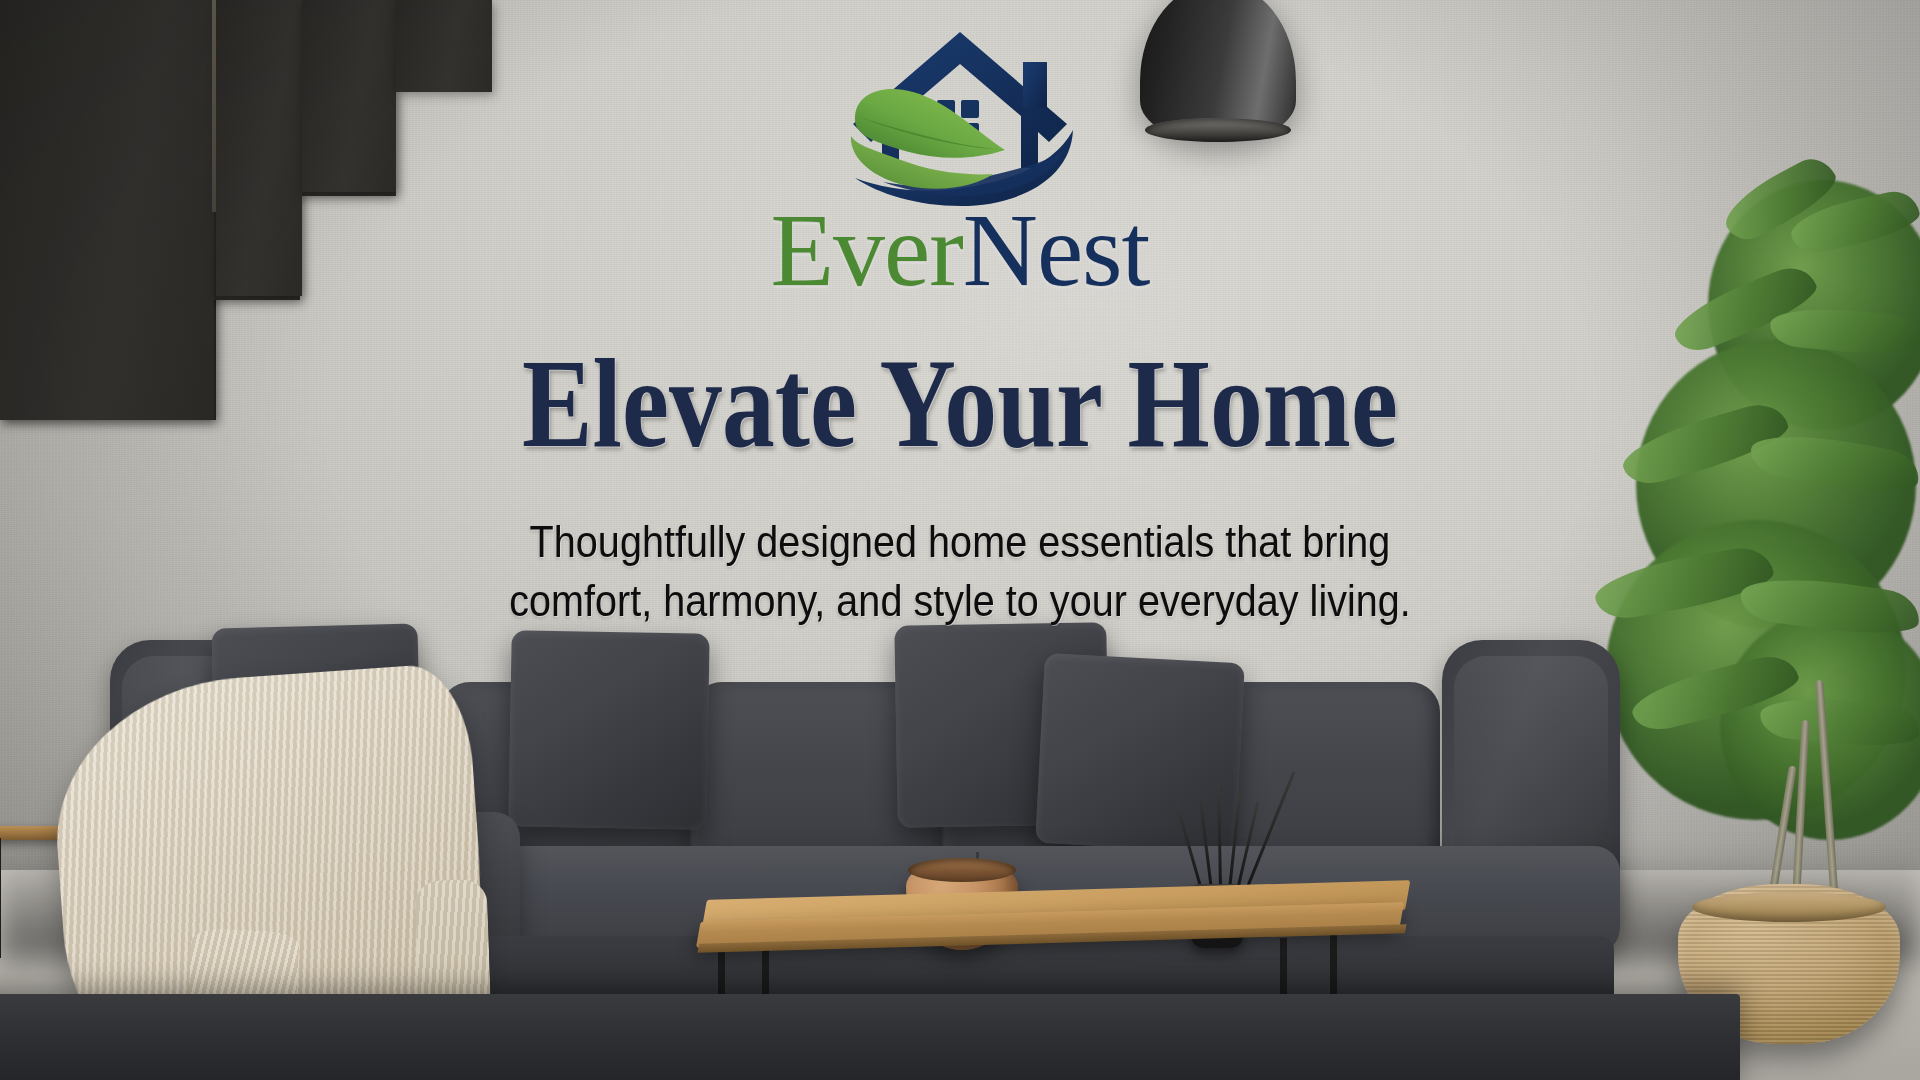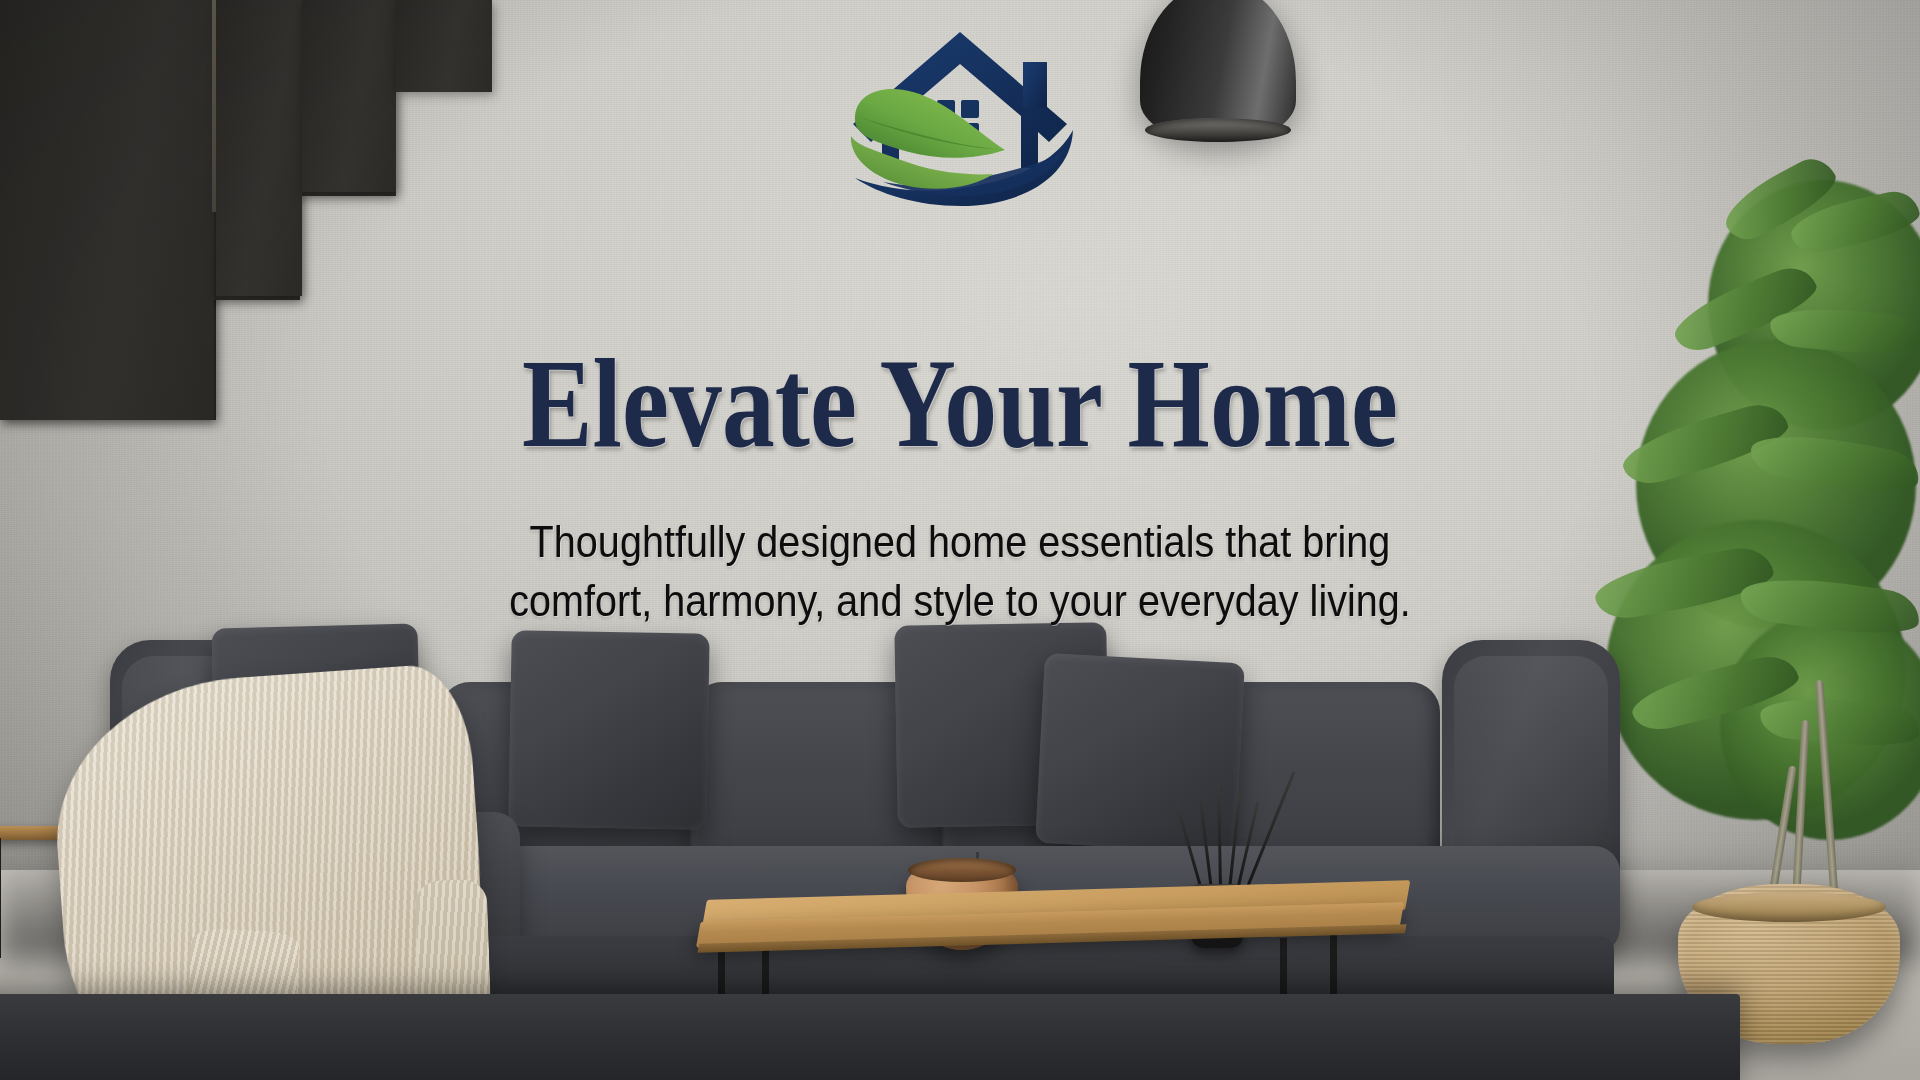--- a/index.html
+++ b/index.html
@@ -445,20 +445,23 @@
         <path d="M230 130 C218 160 176 178 128 178 C100 178 70 172 48 164 C80 170 114 168 146 160 C186 150 216 144 230 130 Z" fill="#16305e" opacity=".92"></path>
 
         <path d="M20 98 C22 74 50 66 78 74 C114 84 142 114 170 132 C140 142 104 142 74 134 C40 124 18 118 20 98 Z" fill="url(#gLeaf)"></path>
 
         <path d="M16 118 C14 142 44 166 86 170 C118 173 144 166 158 156 C126 158 92 152 66 142 C40 132 22 128 16 118 Z" fill="url(#gLeaf2)"></path>
 
         <path d="M26 100 C60 112 110 128 166 132 C112 126 62 110 26 100 Z" fill="#2f6a22" opacity=".45"></path>
       </svg>
     </div>
 
+    <div class="wordmark">
+      <span class="wm-ever">Ever</span><span class="wm-nest">Nest</span>
+    </div>
 
     <h1 class="headline">Elevate Your Home</h1>
 
     <div class="subtitle">
       <span class="line">Thoughtfully designed home essentials that bring</span>
       <span class="line">comfort, harmony, and style to your everyday living.</span>
     </div>
 
   </div>
 </div>

